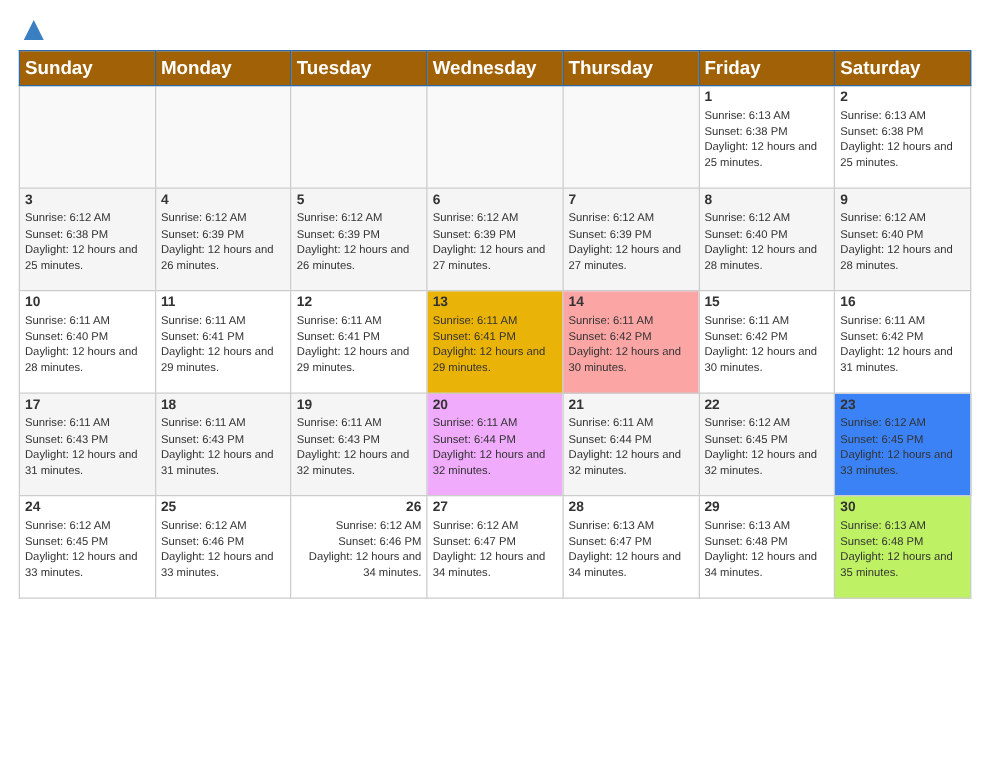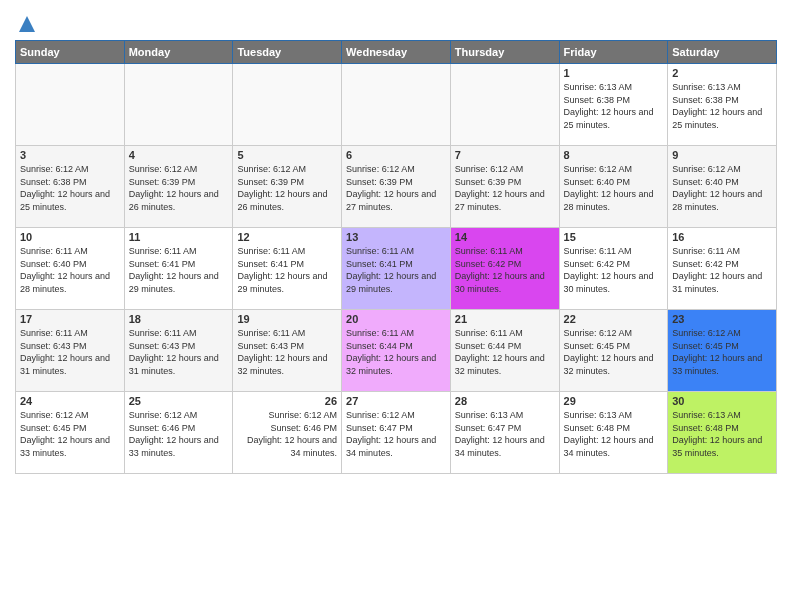--- a/index.html
+++ b/index.html
@@ -56,23 +56,23 @@
     .location {
       font-size: 14px;
       color: #555;
     }
     .calendar {
       width: 100%;
       border-collapse: collapse;
       table-layout: fixed;
     }
     .calendar th {
-      background: #737373;
+      background: #a16207;
       color: #fff;
-      font-size: 11px;
+      font-size: 15px;
       font-weight: bold;
       padding: 5px 4px;
       text-align: left;
       border: 1px solid #2a6aaa;
     }
     .calendar td {
       border: 1px solid #ccc;
       vertical-align: top;
       padding: 3px 4px;
       font-size: 9.5px;
@@ -185,25 +185,25 @@
             <div class="day-info">Sunrise: 6:11 AM<br>Sunset: 6:40 PM<br>Daylight: 12 hours and 28 minutes.</div>
           </td>
           <td style="background: rgb(255, 255, 255);">
             <span class="day-num">11</span>
             <div class="day-info">Sunrise: 6:11 AM<br>Sunset: 6:41 PM<br>Daylight: 12 hours and 29 minutes.</div>
           </td>
           <td style="background: rgb(255, 255, 255);">
             <span class="day-num">12</span>
             <div class="day-info">Sunrise: 6:11 AM<br>Sunset: 6:41 PM<br>Daylight: 12 hours and 29 minutes.</div>
           </td>
-          <td style="background: #c4b5fd; margin-left: 47px;">
+          <td style="background: #eab308; margin-left: 47px;">
             <span class="day-num">13</span>
             <div class="day-info">Sunrise: 6:11 AM<br>Sunset: 6:41 PM<br>Daylight: 12 hours and 29 minutes.</div>
           </td>
-          <td style="background: #d946ef; margin-top: 36px;">
+          <td style="background: #fca5a5; margin-top: 36px;">
             <span class="day-num">14</span>
             <div class="day-info">Sunrise: 6:11 AM<br>Sunset: 6:42 PM<br>Daylight: 12 hours and 30 minutes.</div>
           </td>
           <td style="background: rgb(255, 255, 255);">
             <span class="day-num">15</span>
             <div class="day-info">Sunrise: 6:11 AM<br>Sunset: 6:42 PM<br>Daylight: 12 hours and 30 minutes.</div>
           </td>
           <td style="background: rgb(255, 255, 255);">
             <span class="day-num">16</span>
             <div class="day-info">Sunrise: 6:11 AM<br>Sunset: 6:42 PM<br>Daylight: 12 hours and 31 minutes.</div>

